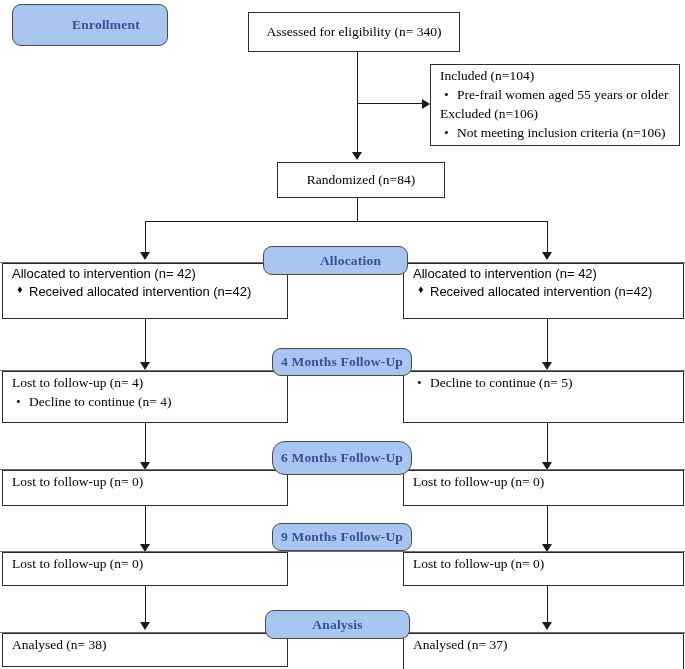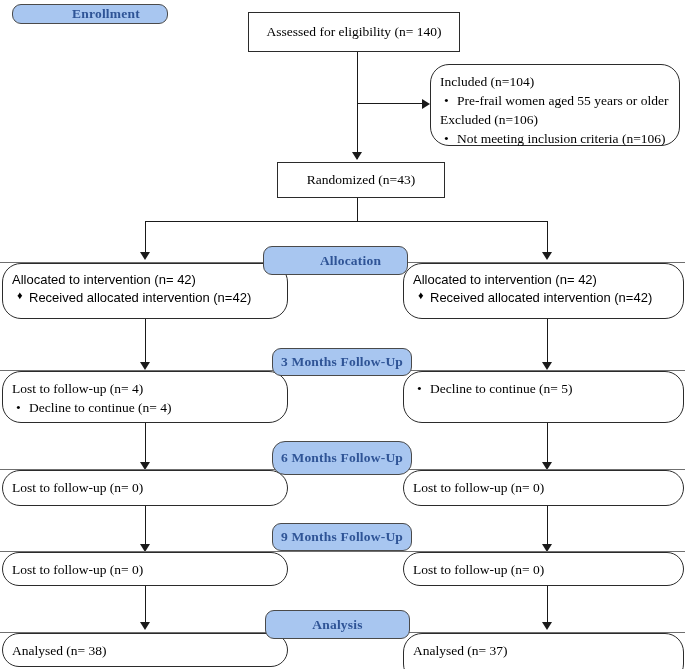--- a/index.html
+++ b/index.html
@@ -27,22 +27,21 @@
     color: #000000;
     line-height: 1.42;
   }
   .box.center {
     display: flex;
     align-items: center;
     justify-content: center;
     text-align: center;
   }
   .box.pad {
-    padding: 7px 9px 6px 9px;
-    border-radius: 19px;
+    padding: 1px 9px 6px 9px;
   }
   .box.sans {
     font-family: "Liberation Sans", sans-serif;
     font-size: 13px;
   }
   .line-main { white-space: nowrap; }
   .bullet-line {
     white-space: nowrap;
     padding-left: 17px;
     position: relative;
@@ -106,26 +105,26 @@
     border-top: 5px solid transparent;
     border-bottom: 5px solid transparent;
     border-right: 0;
   }
 </style>
 </head>
 <body>
 
 <div id="diagram">
 
-  <div class="badge" style="left:12px; top:4px; width:156px; height:20px;padding-left:32px;">
+  <div class="badge" style="left:12px; top:4px; width:156px; height:42px;padding-left:32px;">
     <span>Enrollment</span>
   </div>
 
   <div class="box center" style="left:248px; top:12px; width:212px; height:40px;">
-    <span class="line-main">Assessed for eligibility (n= 140)</span>
+    <span class="line-main">Assessed for eligibility (n= 340)</span>
   </div>
 
   <div class="vline" style="left:357px; top:52px; height:107px;"></div>
   <div class="arrowhead" style="left:352px; top:152px;"></div>
 
   <div class="hline" style="left:357px; top:103px; width:66px;"></div>
   <div class="arrowhead right" style="left:422px; top:99px;"></div>
 
   <div class="box pad" style="left:430px; top:64px; width:250px; height:82px;">
     <div class="line-main">Included (n=104)</div>
@@ -134,21 +133,21 @@
       <span>Pre-frail women aged 55 years or older</span>
     </div>
     <div class="line-main">Excluded (n=106)</div>
     <div class="bullet-line">
       <span class="bullet">•</span>
       <span>Not meeting inclusion criteria (n=106)</span>
     </div>
   </div>
 
   <div class="box center" style="left:277px; top:162px; width:168px; height:36px;">
-    <span class="line-main">Randomized (n=43)</span>
+    <span class="line-main">Randomized (n=84)</span>
   </div>
 
   <div class="vline" style="left:357px; top:198px; height:24px;"></div>
   <div class="hline" style="left:145px; top:221px; width:403px;"></div>
   <div class="vline" style="left:145px; top:221px; height:33px;"></div>
   <div class="vline" style="left:547px; top:221px; height:33px;"></div>
   <div class="arrowhead" style="left:140px; top:252px;"></div>
   <div class="arrowhead" style="left:542px; top:252px;"></div>
 
   <div class="rule" style="left:0px; top:262px; width:685px;"></div>
@@ -172,21 +171,21 @@
     </div>
   </div>
 
   <div class="vline" style="left:145px; top:319px; height:45px;"></div>
   <div class="vline" style="left:547px; top:319px; height:45px;"></div>
   <div class="arrowhead" style="left:140px; top:362px;"></div>
   <div class="arrowhead" style="left:542px; top:362px;"></div>
 
   <div class="rule" style="left:0px; top:370px; width:685px;"></div>
   <div class="badge" style="left:272px; top:348px; width:140px; height:28px;">
-    <span>3 Months Follow-Up</span>
+    <span>4 Months Follow-Up</span>
   </div>
 
   <div class="box pad" style="left:2px; top:371px; width:286px; height:52px;">
     <div class="line-main">Lost to follow-up (n= 4)</div>
     <div class="bullet-line">
       <span class="bullet">•</span>
       <span>Decline to continue (n= 4)</span>
     </div>
   </div>
 

